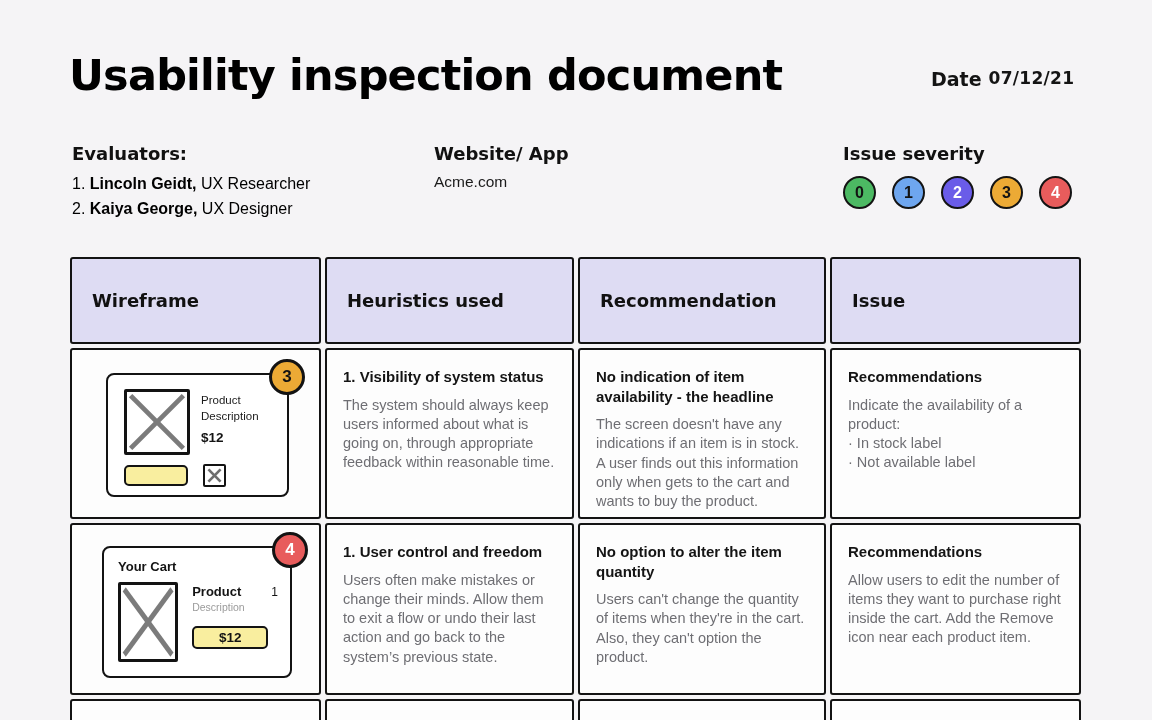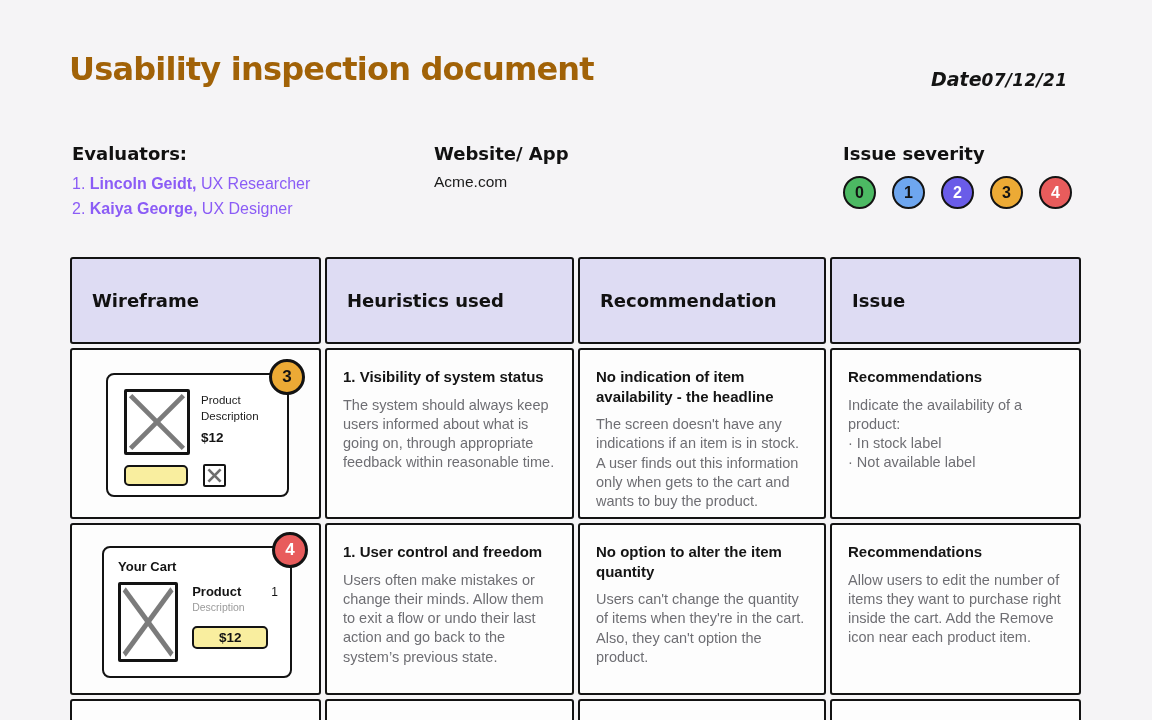--- a/index.html
+++ b/index.html
@@ -9,38 +9,37 @@
     background:#f5f4f6;
     overflow:hidden;
     font-family:"Liberation Sans", sans-serif;
     color:#141414;
   }
 
   
   .title {
     position:absolute; left:69px; top:50px;
     font-family:"DejaVu Sans", sans-serif;
-    font-size:32px; font-weight:800; letter-spacing:-0.8px; color:#a16207;
+    font-size:43px; font-weight:800; letter-spacing:-0.8px; color:#000000;
   }
   .date-wrap {
     position:absolute; left:931px; top:68px;
-    display:flex; align-items:flex-end; gap:0;
-    font-family:"DejaVu Sans", sans-serif;
-    font-style:italic;
+    display:flex; align-items:flex-start; gap:7px;
+    font-family:"DejaVu Sans", sans-serif;
   }
   .date-label { font-size:19px; font-weight:800; }
   .date-value { font-size:17px; font-weight:800; letter-spacing:0.3px; }
 
   
   .meta-label {
     font-family:"DejaVu Sans", sans-serif;
     font-size:18px; font-weight:800; color:#111;
   }
   .evaluators { position:absolute; left:72px; top:143px; }
-  .evaluators ol { list-style:none; margin-top:8px; font-size:16px; line-height:1.55; color:#8b5cf6; }
+  .evaluators ol { list-style:none; margin-top:8px; font-size:16px; line-height:1.55; color:#000000; }
   .evaluators b { font-weight:700; }
 
   .website { position:absolute; left:418px; top:143px;margin-left:16px; }
   .website-value { margin-top:9px; font-size:15.5px; color:#1a1a1a; }
 
   .severity { position:absolute; left:843px; top:143px; }
   .badge-row { display:flex; gap:16px; margin-top:12px; }
   .badge {
     width:33px; height:33px; border-radius:50%;
     border:2.5px solid #131313;

